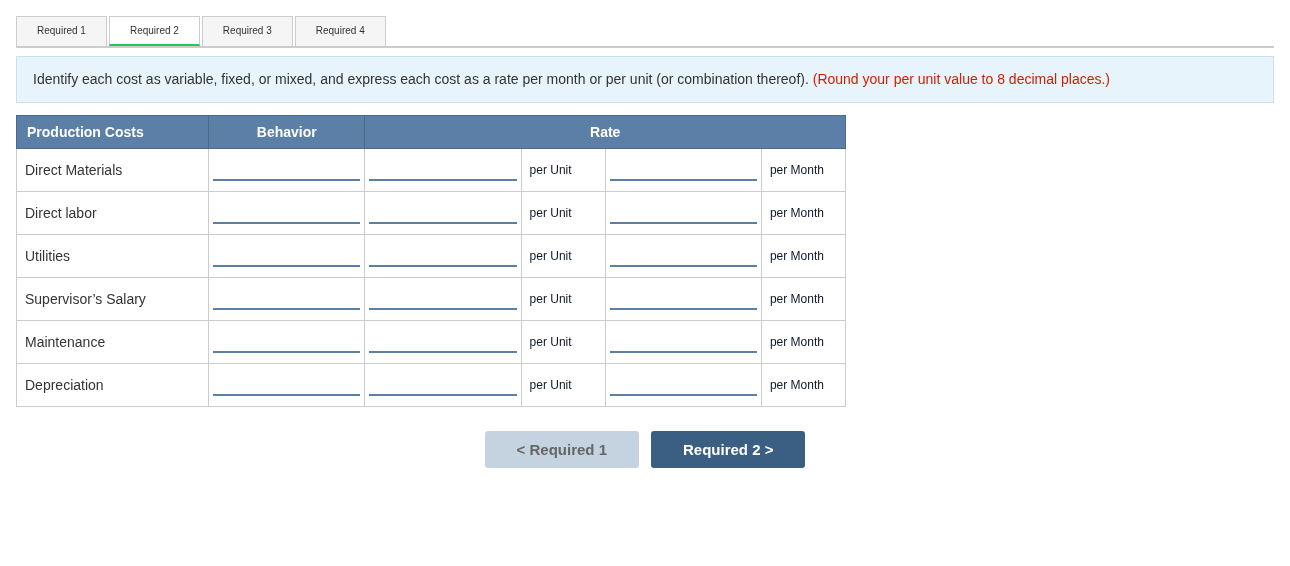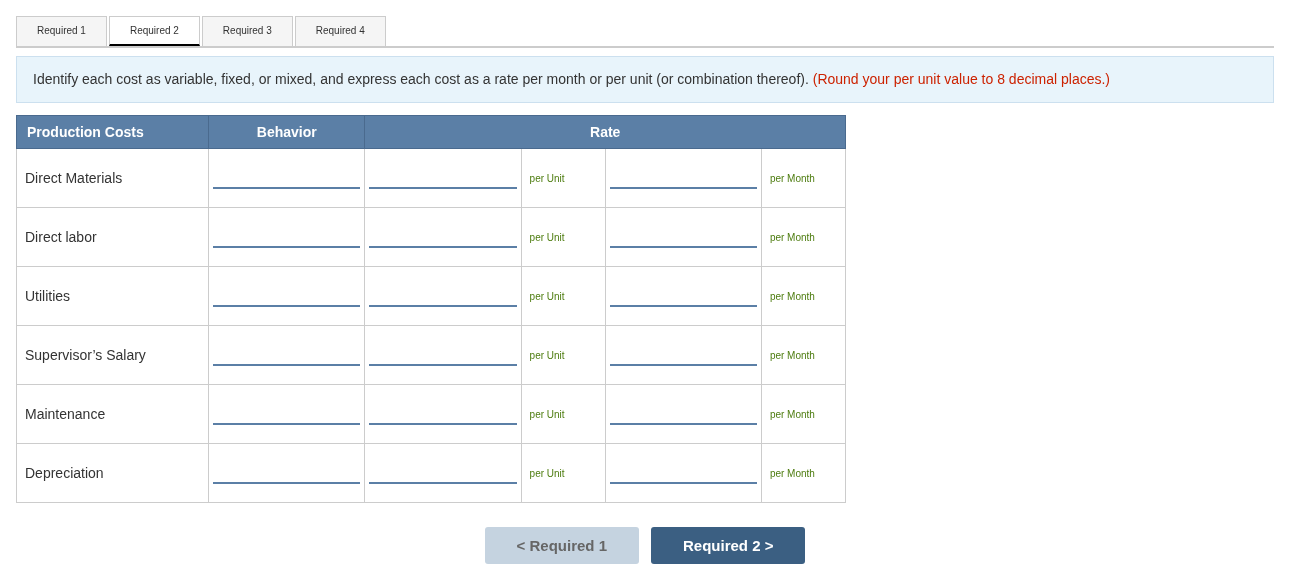--- a/index.html
+++ b/index.html
@@ -22,21 +22,21 @@
       border: 1px solid #ccc;
       border-bottom: none;
       background: #f5f5f5;
       cursor: pointer;
       margin-right: 2px;
       color: #333;
       font-size: 10px;
     }
     .tab.active {
       background: #fff;
-      border-bottom: 2px solid #000000;
+      border-bottom: 2px solid #22c55e;
       font-weight: normal;
     }
 
     
     .info-box {
       background: #e8f4fb;
       border: 1px solid #cce0ef;
       padding: 12px 16px;
       margin-top: 8px;
       margin-bottom: 12px;
@@ -59,35 +59,35 @@
       font-weight: bold;
       text-align: center;
       padding: 8px 10px;
       border: 1px solid #4a6a8e;
     }
     .cost-table th.left-align {
       text-align: left;
     }
     .cost-table td {
       border: 1px solid #ccc;
-      padding: 21px 8px;
+      padding: 13px 8px;
       vertical-align: middle;
     }
     .cost-table td.label-cell {
       width: 160px;
       font-size: 14px;
     }
     .cost-table td.input-cell {
       width: 130px;
       padding: 3px 4px;
     }
     .cost-table td.text-cell {
       width: 70px;
-      font-size: 10px;
-      color: #4d7c0f;
+      font-size: 12px;
+      color: #0f172a;
       margin-left: 24px;
     }
     .cost-table input[type="text"] {
       width: 100%;
       border: none;
       border-bottom: 2px solid #5b7fa6;
       outline: none;
       font-size: 14px;
       padding: 2px 4px;
       background: transparent;

